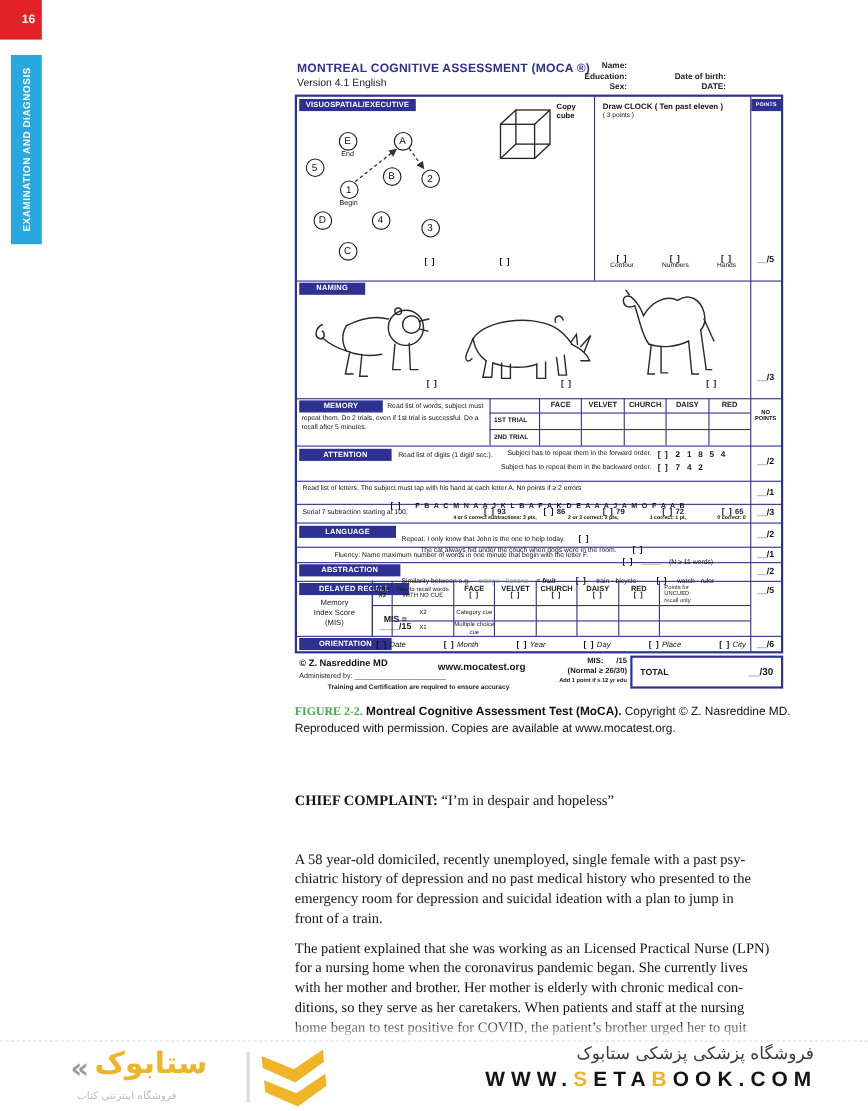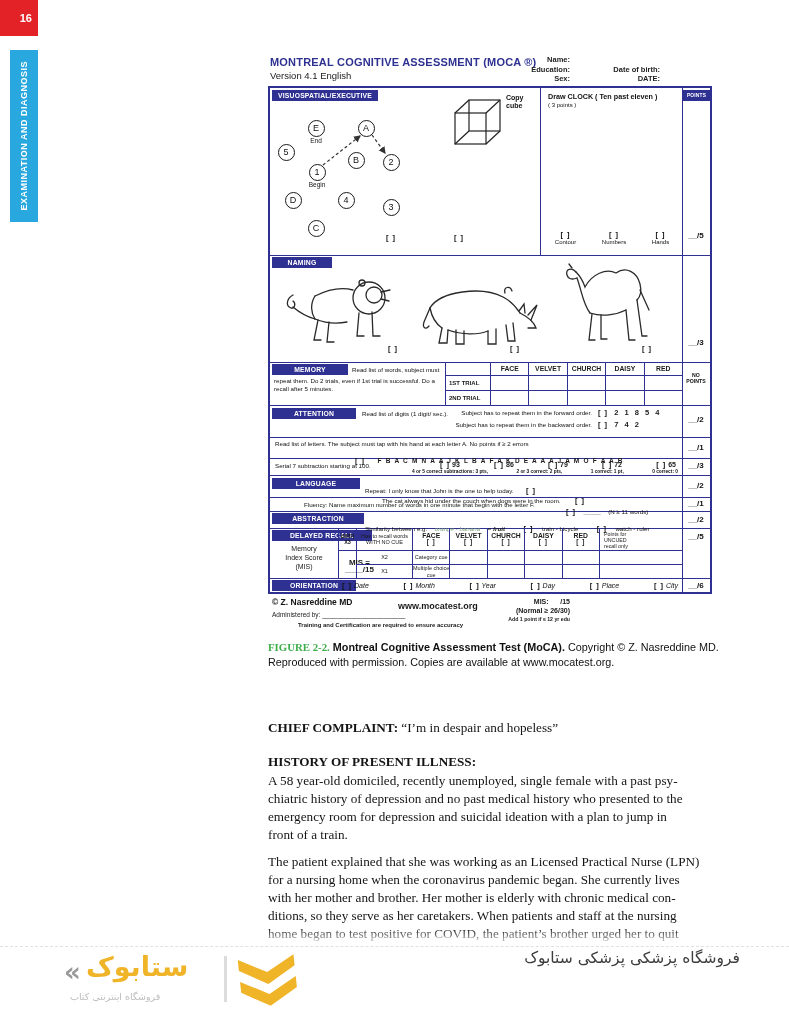--- a/index.html
+++ b/index.html
@@ -383,45 +383,49 @@
 
   <div class="abs ffoot" style="left:272px;top:597px;font-weight:bold">© Z. Nasreddine MD</div>
   <div class="abs" style="left:272px;top:611px;font-size:6.5px">Administered by: _______________________</div>
   <div class="abs" style="left:298px;top:622px;font-size:6px;font-weight:bold">Training and Certification are required to ensure accuracy</div>
   <div class="abs" style="left:398px;top:601px;font-size:9px;font-weight:bold">www.mocatest.org</div>
   <div class="abs" style="left:498px;top:597px;width:72px;text-align:right;font-size:7px;font-weight:bold;line-height:9px">
     <div>MIS:&nbsp;&nbsp;&nbsp;&nbsp;&nbsp;&nbsp;/15</div>
     <div>(Normal ≥ 26/30)</div>
     <div style="font-size:5.2px;font-weight:bold">Add 1 point if ≤ 12 yr edu</div>
   </div>
+  <div class="abs total-box">
+    <span style="font-size:8px">TOTAL</span>
+    <span style="font-size:9px">__/30</span>
+  </div>
 
   <div class="abs caption">
     <span class="cap-label">FIGURE 2-2.</span>
     <span class="cap-title">Montreal Cognitive Assessment Test (MoCA).</span>
     <span>Copyright © Z. Nasreddine MD. Reproduced with permission. Copies are available at www.mocatest.org.</span>
   </div>
 
 
   <div class="abs serif" style="left:268px;top:720px">
     <b>CHIEF COMPLAINT:</b>
     <span>“I’m in despair and hopeless”</span>
   </div>
-  <div class="abs serif" style="left:268px;top:754px;font-weight:bold">HISTORY OF PRESENT ILLNESS:</div>
   <div class="abs serif para" style="left:268px;top:772px">A 58 year-old domiciled, recently unemployed, single female with a past psy-<br>chiatric history of depression and no past medical history who presented to the<br>emergency room for depression and suicidal ideation with a plan to jump in<br>front of a train.</div>
   <div class="abs serif para" style="left:268px;top:853px">The patient explained that she was working as an Licensed Practical Nurse (LPN)<br>for a nursing home when the coronavirus pandemic began. She currently lives<br>with her mother and brother. Her mother is elderly with chronic medical con-<br>ditions, so they serve as her caretakers. When patients and staff at the nursing<br>home began to test positive for COVID, the patient’s brother urged her to quit</div>
 
   <div class="abs fade"></div>
 
   <div class="abs site-footer">
     <span class="abs logo-guillemet">«</span>
     <span class="abs logo-word">ستابوک</span>
     <span class="abs logo-sub">فروشگاه اینترنتی کتاب</span>
     <div class="abs logo-divider"></div>
     <svg class="abs" style="left:236px;top:6px" width="64" height="54">
       <g fill="#f0b429" transform="rotate(-6 32 27)">
         <path d="M4,4 L32,19 L60,4 L60,15 L32,31 L4,15 Z"></path>
         <path d="M4,26 L32,41 L60,26 L60,37 L32,53 L4,37 Z"></path>
       </g>
     </svg>
     <div class="abs store-title">فروشگاه پزشکی پزشکی ستابوک</div>
+    <div class="abs store-url" id="store-url"><span>WWW.</span><span class="accent">S</span><span>ETA</span><span class="accent">B</span><span>OOK.COM</span></div>
   </div>
 
 </div>
 
 </body></html>

